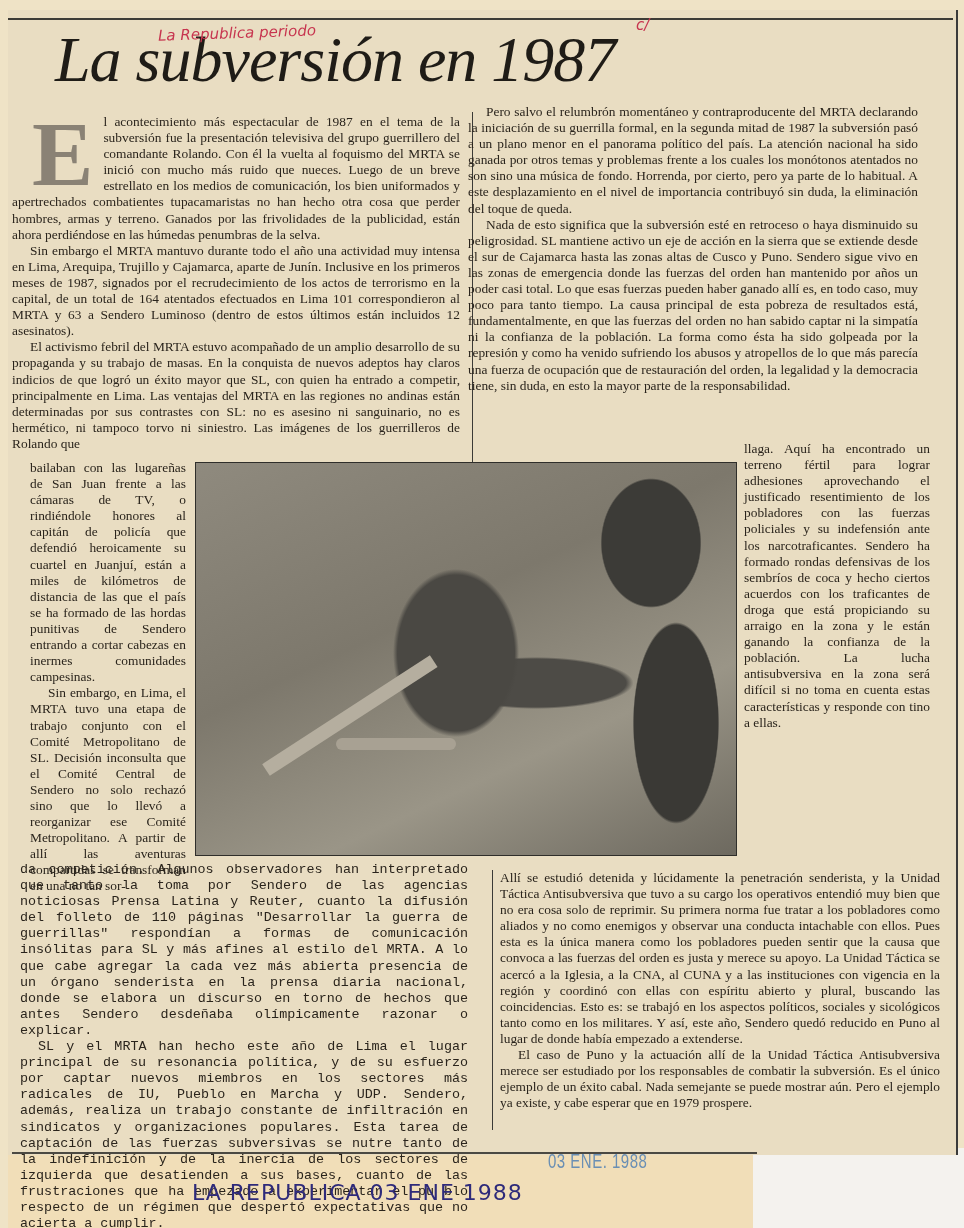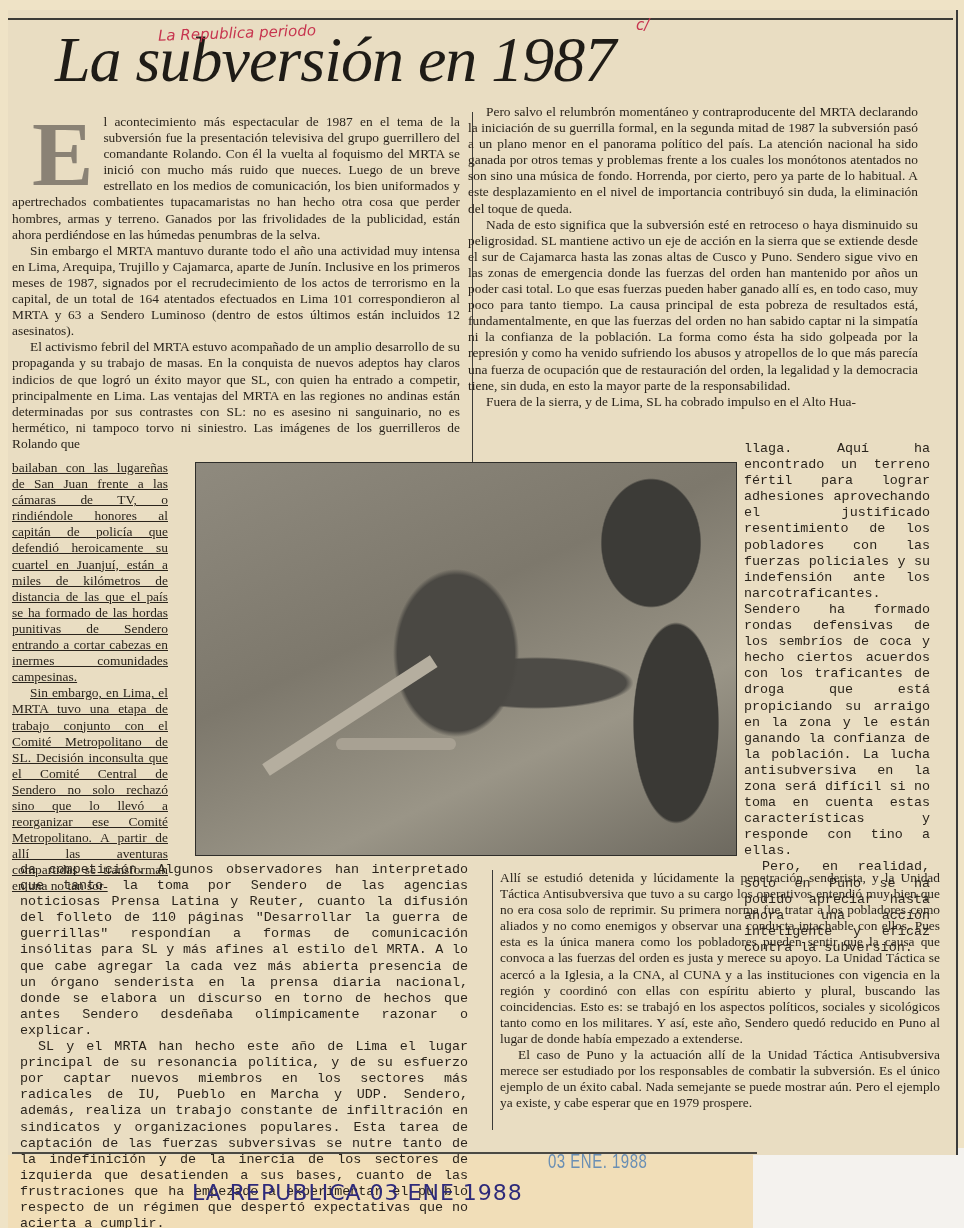--- a/index.html
+++ b/index.html
@@ -56,22 +56,22 @@
   .divider {
     position:absolute; left:472px; top:112px; width:1px; height:350px; background:#3b3a36;
   }
   .divider2 {
     position:absolute; left:492px; top:870px; width:1px; height:260px; background:#3b3a36;
   }
   .dropcap {
     float:left; font-size:92px; line-height:72px; color:#8a8275;
     margin:4px 10px 0 20px; font-weight:bold;
   }
-  .col-left-narrow { left:12px; top:460px; width:156px;text-decoration:underline; }
-  .col-right-narrow { left:744px; top:441px; width:186px;font-family:Liberation Mono, monospace; }
+  .col-left-narrow { left:30px; top:460px; width:156px; }
+  .col-right-narrow { left:744px; top:441px; width:186px; }
   .col-left-bottom { left:20px; top:862px; width:448px;font-family:Liberation Mono, monospace; }
   .col-right-bottom { left:500px; top:870px; width:440px;font-family:Liberation Serif, serif; }
   .photo {
     position:absolute; left:195px; top:462px; width:540px; height:392px;
     background:
       radial-gradient(ellipse 60px 140px at 480px 260px, #3a3935 70%, transparent 72%),
       radial-gradient(ellipse 70px 90px at 455px 80px, #3c3b37 70%, transparent 72%),
       radial-gradient(ellipse 90px 120px at 260px 190px, #4a4843 65%, transparent 70%),
       radial-gradient(ellipse 150px 40px at 340px 220px, #4d4b46 60%, transparent 65%),
       linear-gradient(155deg, #8f8a7e 0%, #7d786c 40%, #9a9587 70%, #6d695f 100%);
@@ -116,36 +116,34 @@
   <p class="noindent">
     <span class="dropcap">E</span><span>l acontecimiento más espectacular de 1987 en el tema de la subversión fue la presentación televisiva del grupo guerrillero del comandante Rolando. Con él la vuelta al foquismo del MRTA se inició con mucho más ruido que nueces. Luego de un breve estrellato en los medios de comunicación, los bien uniformados y apertrechados combatientes tupacamaristas no han hecho otra cosa que perder hombres, armas y terreno. Ganados por las frivolidades de la publicidad, están ahora perdiéndose en las húmedas penumbras de la selva.</span>
   </p>
   <p class="underline-p">Sin embargo el MRTA mantuvo durante todo el año una actividad muy intensa en Lima, Arequipa, Trujillo y Cajamarca, aparte de Junín. Inclusive en los primeros meses de 1987, signados por el recrudecimiento de los actos de terrorismo en la capital, de un total de 164 atentados efectuados en Lima 101 correspondieron al MRTA y 63 a Sendero Luminoso (dentro de estos últimos están incluidos 12 asesinatos).</p>
   <p>El activismo febril del MRTA estuvo acompañado de un amplio desarrollo de su propaganda y su trabajo de masas. En la conquista de nuevos adeptos hay claros indicios de que logró un éxito mayor que SL, con quien ha entrado a competir, principalmente en Lima. Las ventajas del MRTA en las regiones no andinas están determinadas por sus contrastes con SL: no es asesino ni sanguinario, no es hermético, ni tampoco torvo ni siniestro. Las imágenes de los guerrilleros de Rolando que</p>
 </div>
 
 <div class="col col-right-top">
   <p>Pero salvo el relumbrón momentáneo y contraproducente del MRTA declarando la iniciación de su guerrilla formal, en la segunda mitad de 1987 la subversión pasó a un plano menor en el panorama político del país. La atención nacional ha sido ganada por otros temas y problemas frente a los cuales los monótonos atentados no son sino una música de fondo. Horrenda, por cierto, pero ya parte de lo habitual. A este desplazamiento en el nivel de importancia contribuyó sin duda, la eliminación del toque de queda.</p>
   <p>Nada de esto significa que la subversión esté en retroceso o haya disminuido su peligrosidad. SL mantiene activo un eje de acción en la sierra que se extiende desde el sur de Cajamarca hasta las zonas altas de Cusco y Puno. Sendero sigue vivo en las zonas de emergencia donde las fuerzas del orden han mantenido por años un poder casi total. Lo que esas fuerzas pueden haber ganado allí es, en todo caso, muy poco para tanto tiempo. La causa principal de esta pobreza de resultados está, fundamentalmente, en que las fuerzas del orden no han sabido captar ni la simpatía ni la confianza de la población. La forma como ésta ha sido golpeada por la represión y como ha venido sufriendo los abusos y atropellos de lo que más parecía una fuerza de ocupación que de restauración del orden, la legalidad y la democracia tiene, sin duda, en esto la mayor parte de la responsabilidad.</p>
-  <p>Fuera de la sierra, y de Lima, SL ha cobrado impulso en el Alto Hua-</p>
 </div>
 
 <div class="photo">
   <div class="pipe"></div>
   <div class="beam"></div>
 </div>
 
 <div class="col col-left-narrow">
   <p class="noindent">bailaban con las lugareñas de San Juan frente a las cámaras de TV, o rindiéndole honores al capitán de policía que defendió heroicamente su cuartel en Juanjuí, están a miles de kilómetros de distancia de las que el país se ha formado de las hordas punitivas de Sendero entrando a cortar cabezas en inermes comunidades campesinas.</p>
   <p>Sin embargo, en Lima, el MRTA tuvo una etapa de trabajo conjunto con el Comité Metropolitano de SL. Decisión inconsulta que el Comité Central de Sendero no solo rechazó sino que lo llevó a reorganizar ese Comité Metropolitano. A partir de allí las aventuras compartidas se transforman en una no tan sor-</p>
 </div>
 
 <div class="col col-right-narrow">
   <p class="noindent">llaga. Aquí ha encontrado un terreno fértil para lograr adhesiones aprovechando el justificado resentimiento de los pobladores con las fuerzas policiales y su indefensión ante los narcotraficantes. Sendero ha formado rondas defensivas de los sembríos de coca y hecho ciertos acuerdos con los traficantes de droga que está propiciando su arraigo en la zona y le están ganando la confianza de la población. La lucha antisubversiva en la zona será difícil si no toma en cuenta estas características y responde con tino a ellas.</p>
-  <p>Pero, en realidad, solo en Puno se ha podido apreciar hasta ahora una acción inteligente y eficaz contra la subversión.</p>
 </div>
 
 <div class="col col-left-bottom">
   <p class="noindent">da competición. Algunos observadores han interpretado que tanto la toma por Sendero de las agencias noticiosas Prensa Latina y Reuter, cuanto la difusión del folleto de 110 páginas "Desarrollar la guerra de guerrillas" respondían a formas de comunicación insólitas para SL y más afines al estilo del MRTA. A lo que cabe agregar la cada vez más abierta presencia de un órgano senderista en la prensa diaria nacional, donde se elabora un discurso en torno de hechos que antes Sendero desdeñaba olímpicamente razonar o explicar.</p>
   <p>SL y el MRTA han hecho este año de Lima el lugar principal de su resonancia política, y de su esfuerzo por captar nuevos miembros en los sectores más radicales de IU, Pueblo en Marcha y UDP. Sendero, además, realiza un trabajo constante de infiltración en sindicatos y organizaciones populares. Esta tarea de captación de las fuerzas subversivas se nutre tanto de la indefinición y de la inercia de los sectores de izquierda que desatienden a sus bases, cuanto de las frustraciones que ha empezado a experimentar el pu blo respecto de un régimen que despertó expectativas que no acierta a cumplir.</p>
 </div>
 
 <div class="col col-right-bottom">
   <p class="noindent">Allí se estudió detenida y lúcidamente la penetración senderista, y la Unidad Táctica Antisubversiva que tuvo a su cargo los operativos entendió muy bien que no era cosa solo de reprimir. Su primera norma fue tratar a los pobladores como aliados y no como enemigos y observar una conducta intachable con ellos. Pues esta es la única manera como los pobladores pueden sentir que la causa que convoca a las fuerzas del orden es justa y merece su apoyo. La Unidad Táctica se acercó a la Iglesia, a la CNA, al CUNA y a las instituciones con vigencia en la región y coordinó con ellas con espíritu abierto y plural, buscando las coincidencias. Esto es: se trabajó en los aspectos políticos, sociales y sicológicos tanto como en los militares. Y así, este año, Sendero quedó reducido en Puno al lugar de donde había empezado a extenderse.</p>
   <p>El caso de Puno y la actuación allí de la Unidad Táctica Antisubversiva merece ser estudiado por los responsables de combatir la subversión. Es el único ejemplo de un éxito cabal. Nada semejante se puede mostrar aún. Pero el ejemplo ya existe, y cabe esperar que en 1979 prospere.</p>

